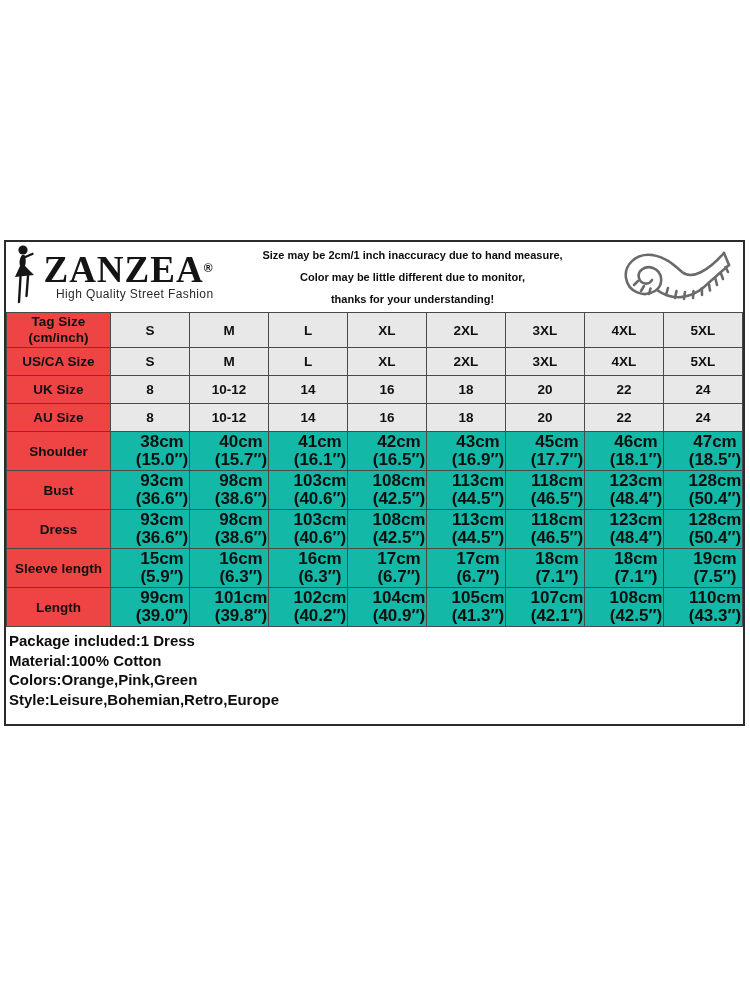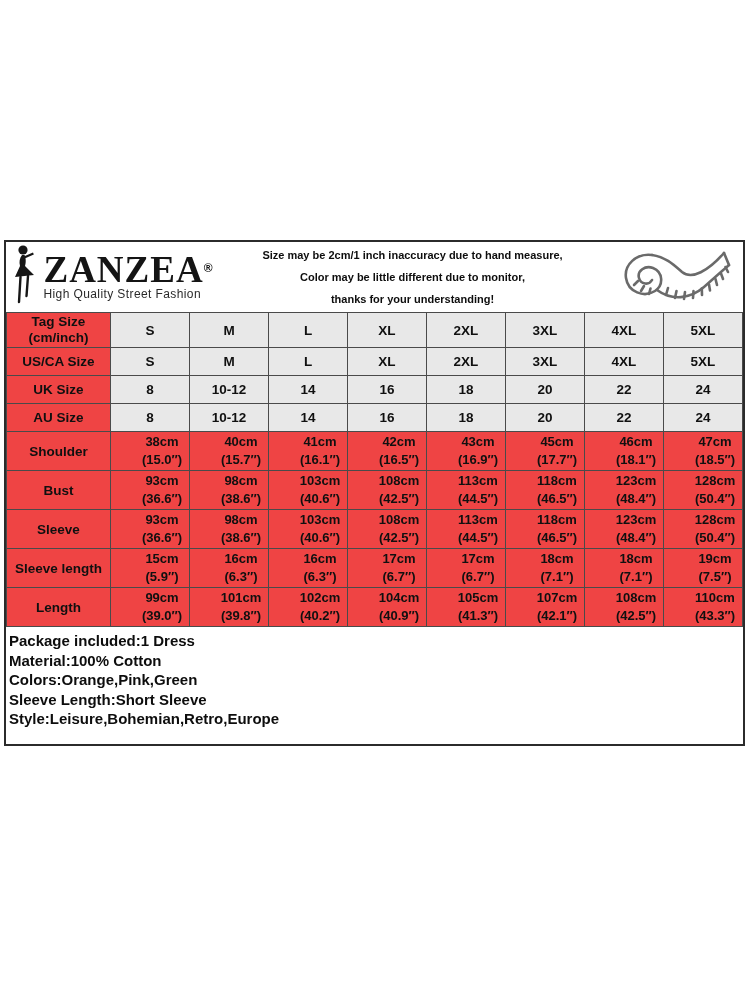--- a/index.html
+++ b/index.html
@@ -7,40 +7,40 @@
     width:750px; height:1000px; background:#ffffff; position:relative;
     font-family:"Liberation Sans", sans-serif; color:#111;
   }
   .sheet {
     position:absolute; left:4px; top:240px; width:741px;
     border:2px solid #2b2b2b; box-sizing:border-box; background:#fff;
   }
   
   .hdr { display:flex; align-items:center; height:70px; }
   .logo { width:212px; display:flex; align-items:center; justify-content:center; gap:3px; }
-  .logo-txt { text-align:left; }
+  .logo-txt { text-align:right; }
   .logo-name {
     font-family:"Liberation Serif", serif; font-weight:bold;
     font-size:37px; line-height:30px; letter-spacing:1px; color:#141414; white-space:nowrap;
   }
   .logo-reg { font-size:12px; vertical-align:10px; font-family:"Liberation Sans",sans-serif; }
   .logo-tag { font-size:12px; letter-spacing:0.4px; color:#2a2a2a; margin-top:1px; white-space:nowrap; }
   .disc { flex:1; text-align:center; font-weight:bold; font-size:11px; line-height:22px; color:#0d0d0d; }
   .tapewrap { width:136px; display:flex; justify-content:center; align-items:center; }
   
   table { width:100%; border-collapse:collapse; table-layout:fixed; }
   th, td {
     border:1.5px solid #4a4a4a; text-align:center; vertical-align:middle;
     font-weight:bold; padding:0; color:#101010;
   }
   th { background:#ef4444; font-size:13.5px; }
   tr.hrow td { background:#e8e8e8; font-size:13.5px; height:27px; }
   tr.row-tag td { height:34px; }
   tr.row-tag th { font-size:13.5px; line-height:16px; }
-  tr.mrow td { background:#ef4444; font-size:13px; line-height:18px; height:38px;padding-left:24px; }
+  tr.mrow td { background:#14b8a6; font-size:17px; line-height:18px; height:38px;padding-left:24px; }
   
   .pinfo { padding:4px 3px 15px 3px; font-weight:bold; font-size:15px; line-height:19.5px; color:#0d0d0d; }
 </style>
 </head>
 <body>
 
 <div class="sheet">
 
   <div class="hdr">
 
@@ -167,21 +167,21 @@
           <td>93cm<br>(36.6″)</td>
           <td>98cm<br>(38.6″)</td>
           <td>103cm<br>(40.6″)</td>
           <td>108cm<br>(42.5″)</td>
           <td>113cm<br>(44.5″)</td>
           <td>118cm<br>(46.5″)</td>
           <td>123cm<br>(48.4″)</td>
           <td>128cm<br>(50.4″)</td>
         </tr>
         <tr class="mrow">
-          <th>Sleeve</th>
+          <th>Dress</th>
           <td>93cm<br>(36.6″)</td>
           <td>98cm<br>(38.6″)</td>
           <td>103cm<br>(40.6″)</td>
           <td>108cm<br>(42.5″)</td>
           <td>113cm<br>(44.5″)</td>
           <td>118cm<br>(46.5″)</td>
           <td>123cm<br>(48.4″)</td>
           <td>128cm<br>(50.4″)</td>
         </tr>
         <tr class="mrow">
@@ -206,17 +206,16 @@
           <td>108cm<br>(42.5″)</td>
           <td>110cm<br>(43.3″)</td>
         </tr>
       </tbody>
   </table>
 
   <div class="pinfo">
       <div>Package included:1 Dress</div>
       <div>Material:100% Cotton</div>
       <div>Colors:Orange,Pink,Green</div>
-      <div>Sleeve Length:Short Sleeve</div>
       <div>Style:Leisure,Bohemian,Retro,Europe</div>
     </div>
 
 </div>
 
 </body></html>

